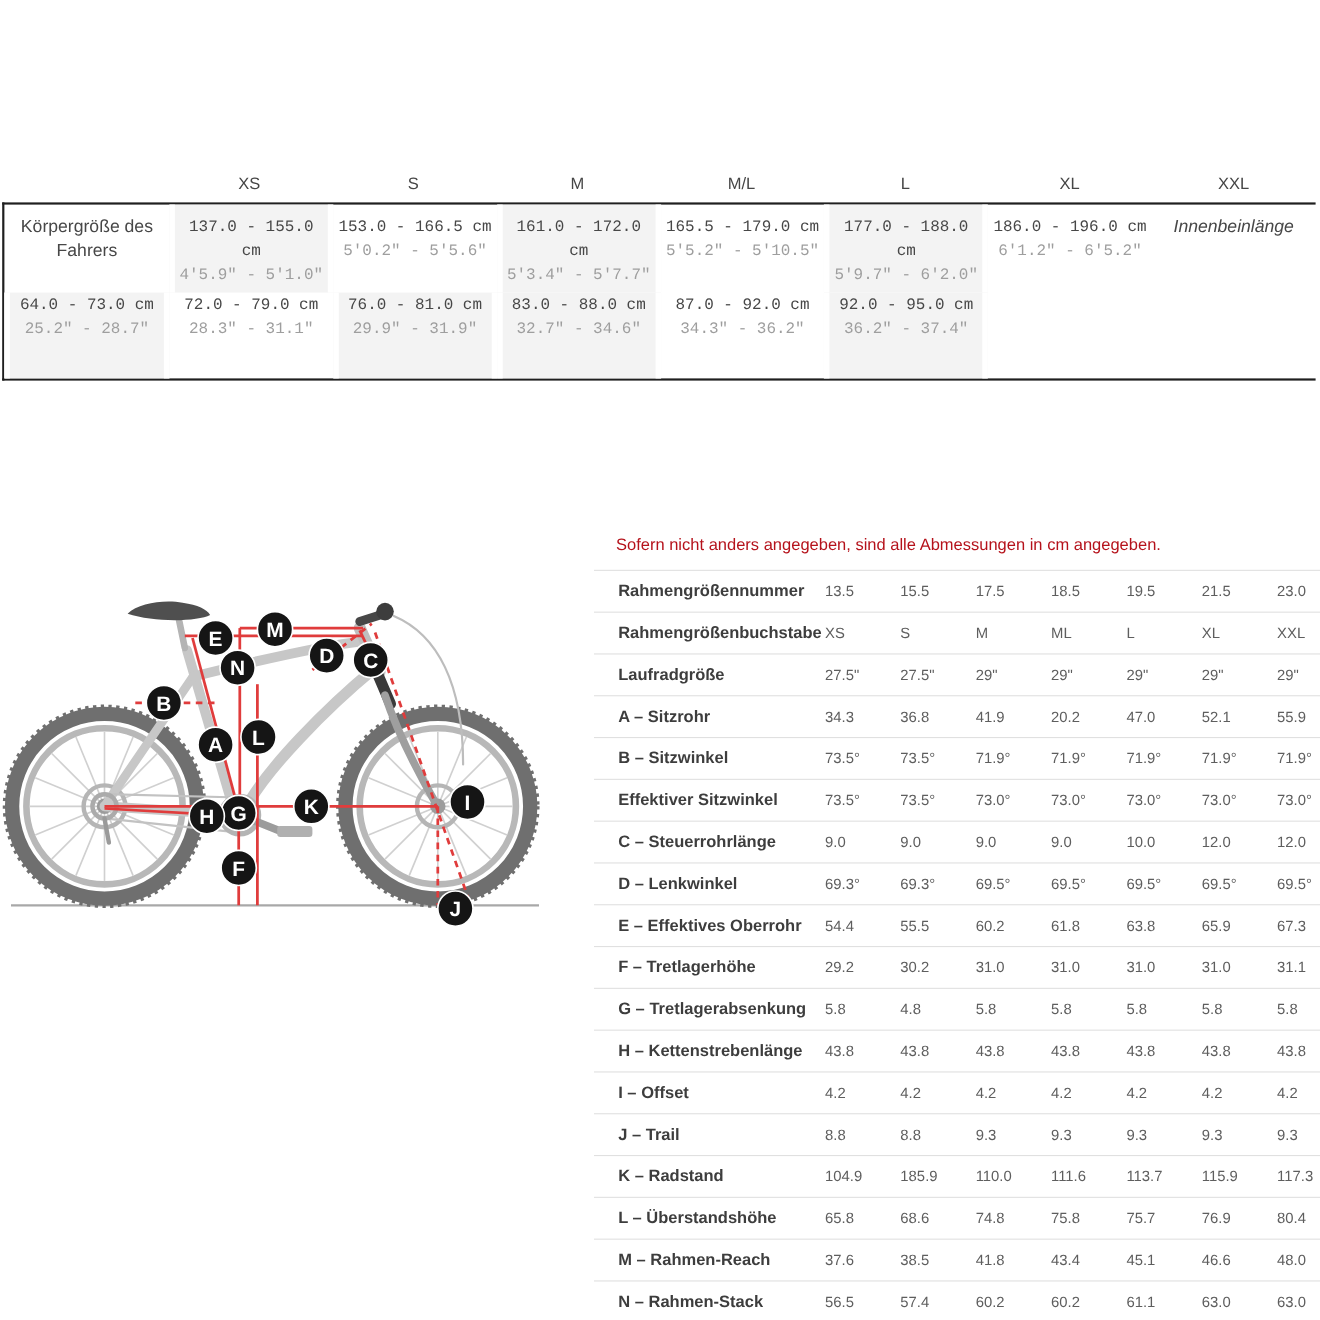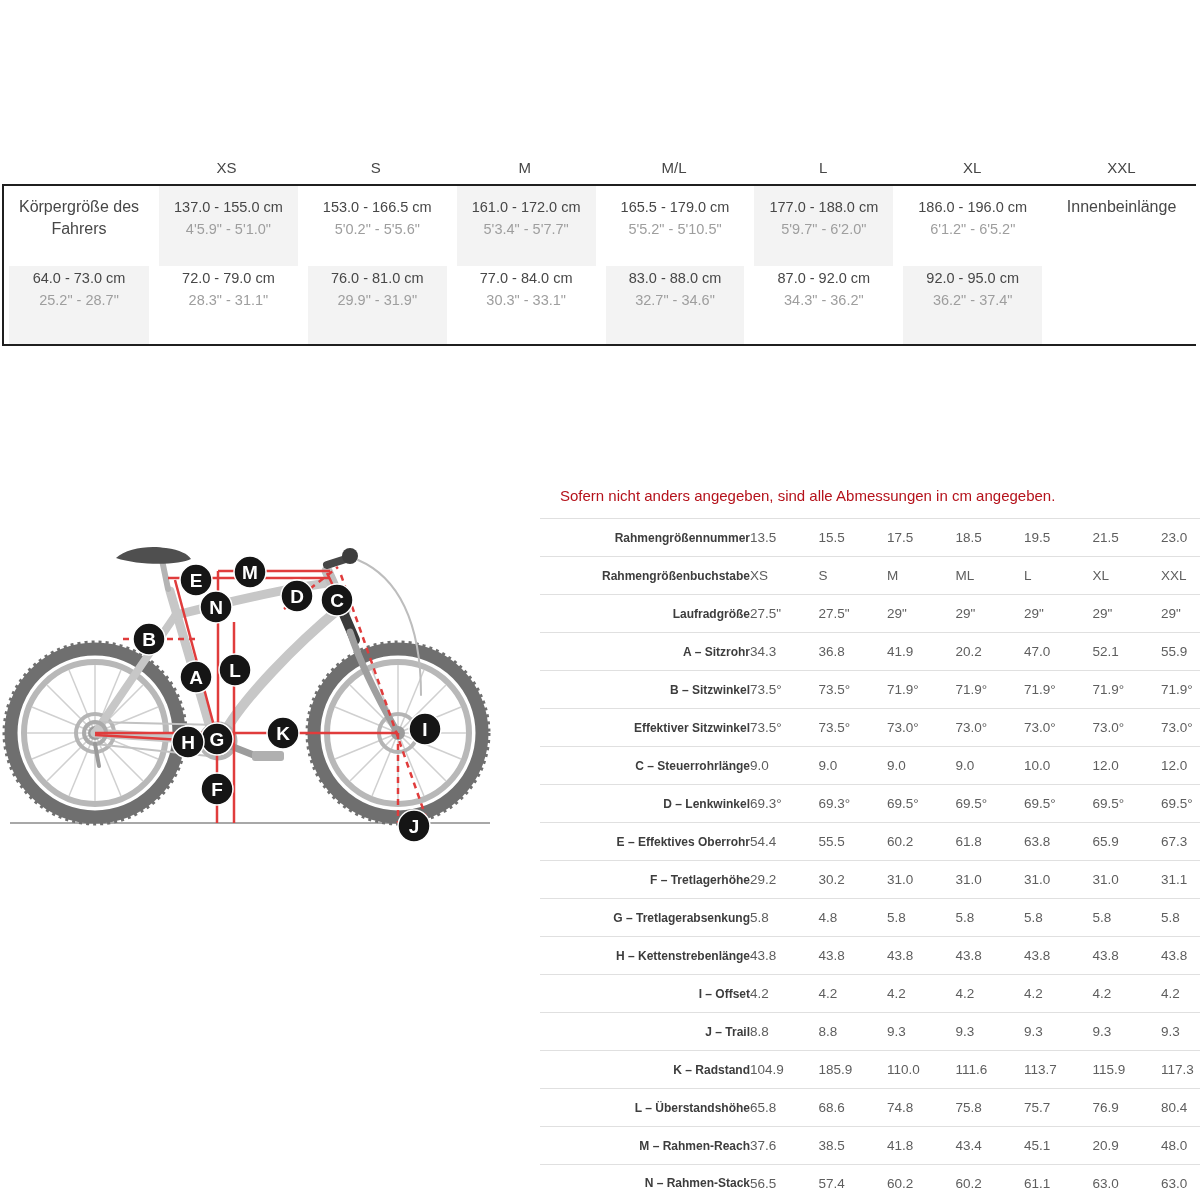--- a/index.html
+++ b/index.html
@@ -6,37 +6,37 @@
   html, body { width: 1200px; height: 1200px; overflow: hidden; background: #ffffff;
     font-family: "Liberation Sans", sans-serif; position: relative; }
 
   
   .size-table { position: absolute; left: 2px; top: 150px; width: 1194px; }
   .st-head { display: grid; grid-template-columns: 150px repeat(7, 1fr); height: 34px; align-items: center; }
   .st-h { text-align: center; font-size: 15px; color: #464646; }
   .st-body { display: grid; grid-template-columns: 150px repeat(7, 1fr);
     grid-template-rows: 80px 78px; border-top: 2px solid #1f1f1f; border-bottom: 2px solid #1f1f1f;
     border-left: 2px solid #1f1f1f; }
-  .st-cell { text-align: center; font-size: 14.5px; line-height: 22px; }
+  .st-cell { text-align: center; font-size: 14.5px; line-height: 22px; font-family: Liberation Mono, monospace; }
   .st-cell.shade { background: #f3f3f3; border-left: 5px solid #fff; border-right: 5px solid #fff; }
   .st-cell .cm  { color: #474747; }
   .st-cell .imp { color: #9e9e9e; }
   .st-cell.r0 { padding-top: 10px; }
   .st-cell.r1 { padding-top: 1px; }
   .st-label { text-align: center; font-size: 16px; color: #474747; line-height: 22px; }
   .st-label.r0 { padding-top: 10px; }
-  .st-label.r1 { padding-top: 10px; }
+  .st-label.r1 { padding-top: 10px; font-style: italic; }
 
   
   .geo-note { position: absolute; left: 560px; top: 487px; font-size: 15px; color: #b5121b; }
   .geo-table { position: absolute; left: 540px; top: 518px; width: 692px; }
   .geo-row { display: grid; grid-template-columns: 210px repeat(7, 68.5px); height: 38px;
     align-items: center; border-top: 1px solid #e0e0e0; }
   .geo-row:last-child { border-bottom: 1px solid #e0e0e0; }
-  .geo-label { padding-left: 22px; font-weight: bold; font-size: 12px; color: #3d3d3d; text-align: right; }
+  .geo-label { padding-left: 22px; font-weight: bold; font-size: 15px; color: #3d3d3d; }
   .geo-val { font-size: 13.5px; color: #5e5e5e; }
 
   
   .bike { position: absolute; left: 0; top: 500px; }
   .marker-letter { fill: #ffffff; font-family: "Liberation Sans", sans-serif;
     font-weight: bold; font-size: 19px; text-anchor: middle; }
 </style>
 </head>
 <body>
 
@@ -84,24 +84,20 @@
         <div class="cm">64.0 - 73.0 cm</div>
         <div class="imp">25.2" - 28.7"</div>
       </div>
       <div class="st-cell r1">
         <div class="cm">72.0 - 79.0 cm</div>
         <div class="imp">28.3" - 31.1"</div>
       </div>
       <div class="st-cell r1 shade">
         <div class="cm">76.0 - 81.0 cm</div>
         <div class="imp">29.9" - 31.9"</div>
-      </div>
-      <div class="st-cell r1">
-        <div class="cm">77.0 - 84.0 cm</div>
-        <div class="imp">30.3" - 33.1"</div>
       </div>
       <div class="st-cell r1 shade">
         <div class="cm">83.0 - 88.0 cm</div>
         <div class="imp">32.7" - 34.6"</div>
       </div>
       <div class="st-cell r1">
         <div class="cm">87.0 - 92.0 cm</div>
         <div class="imp">34.3" - 36.2"</div>
       </div>
       <div class="st-cell r1 shade">
@@ -416,21 +412,21 @@
       <div class="geo-val">76.9</div>
       <div class="geo-val">80.4</div>
     </div>
     <div class="geo-row">
       <div class="geo-label">M – Rahmen-Reach</div>
       <div class="geo-val">37.6</div>
       <div class="geo-val">38.5</div>
       <div class="geo-val">41.8</div>
       <div class="geo-val">43.4</div>
       <div class="geo-val">45.1</div>
-      <div class="geo-val">20.9</div>
+      <div class="geo-val">46.6</div>
       <div class="geo-val">48.0</div>
     </div>
     <div class="geo-row">
       <div class="geo-label">N – Rahmen-Stack</div>
       <div class="geo-val">56.5</div>
       <div class="geo-val">57.4</div>
       <div class="geo-val">60.2</div>
       <div class="geo-val">60.2</div>
       <div class="geo-val">61.1</div>
       <div class="geo-val">63.0</div>

